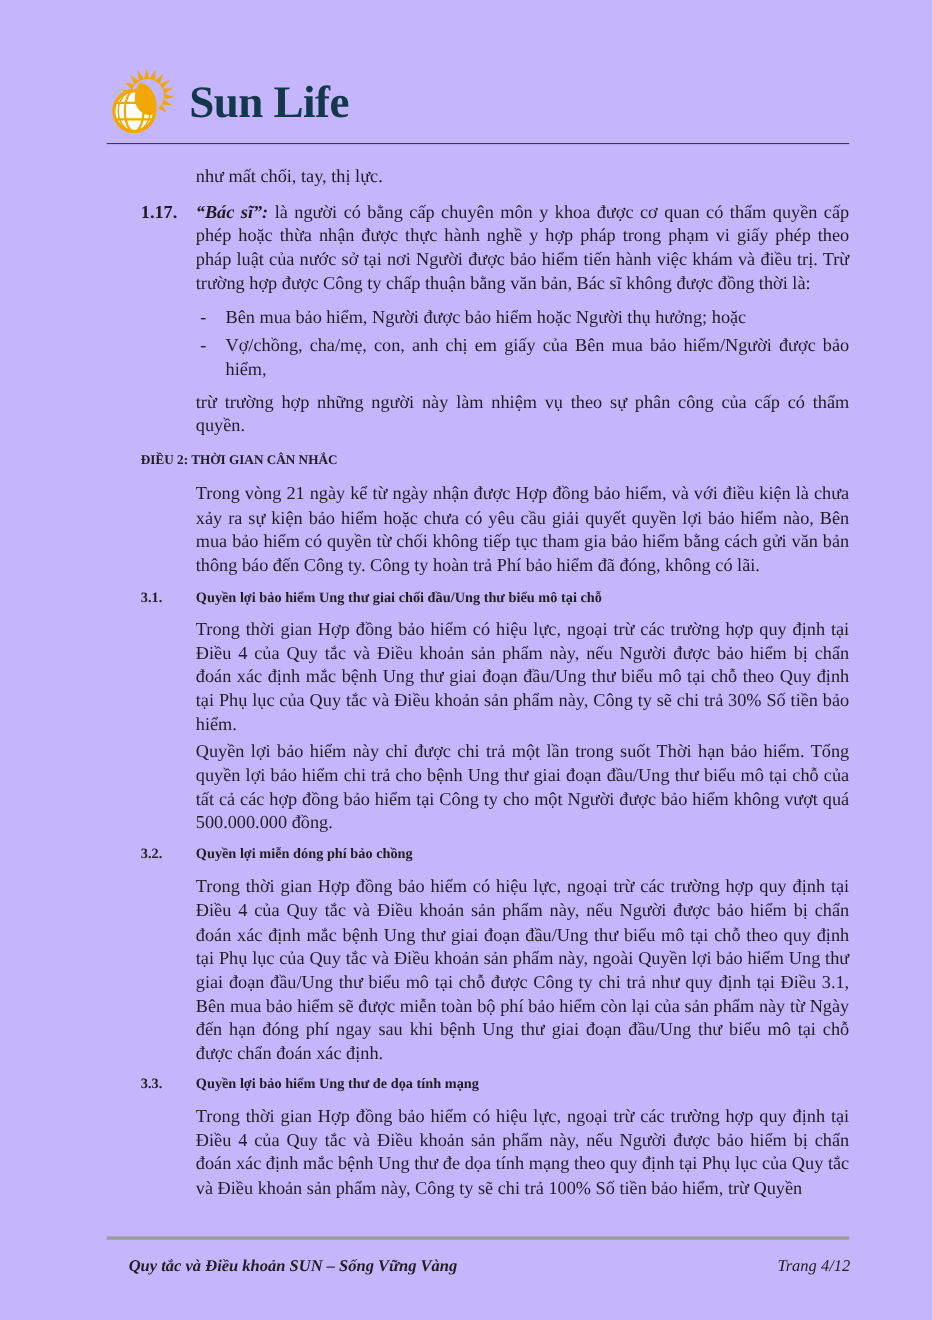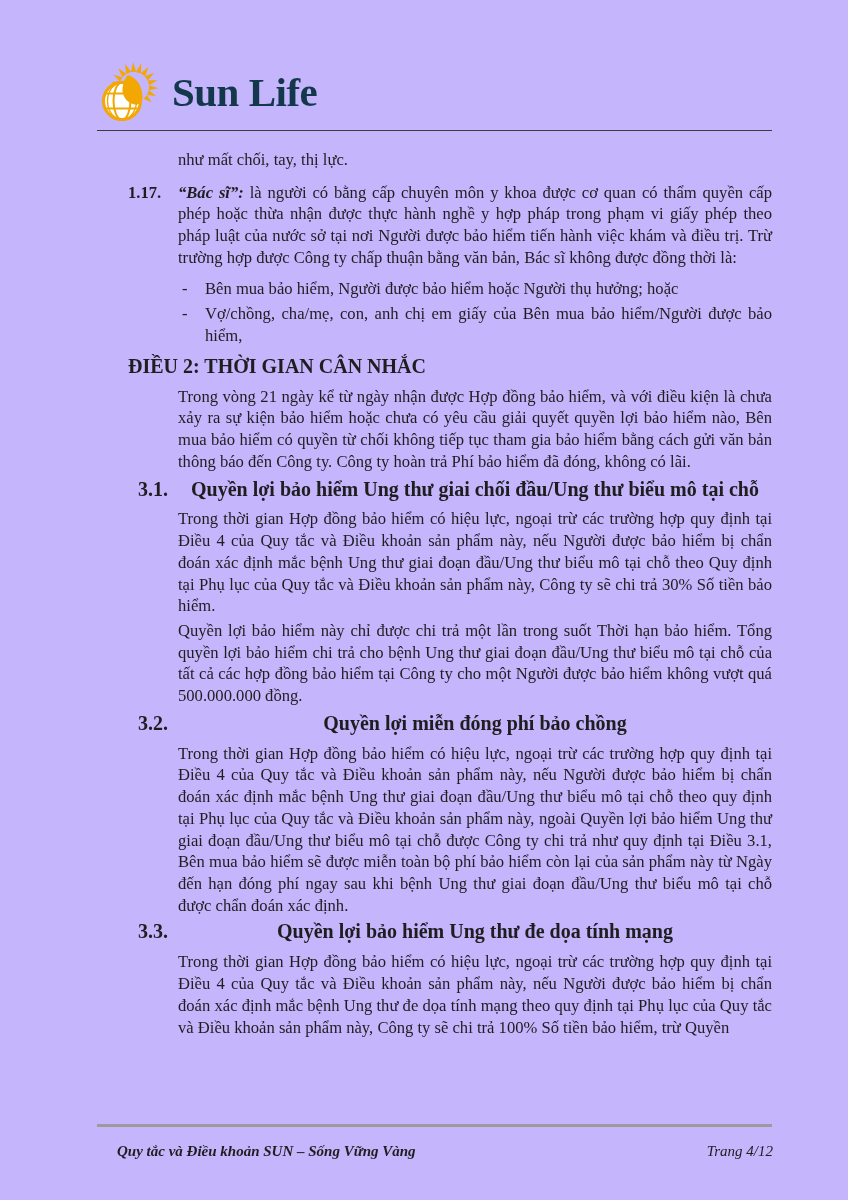--- a/index.html
+++ b/index.html
@@ -29,24 +29,24 @@
   }
   .para { margin:0 0 6px 50px; }
   .item { display:flex; margin-bottom:9px; }
   .item-num { width:50px; flex:none; font-weight:bold; }
   .item-body { flex:1; }
   .lead-bi { font-weight:bold; font-style:italic; }
   .dash-item { display:flex; margin-left:54px; margin-bottom:8px; }
   .dash-marker { width:23px; flex:none; }
   .dash-body { flex:1; }
   .heading {
-    font-weight:bold; font-size:20px; line-height:23px;
+    font-weight:bold; font-size:12px; line-height:23px;
     text-align:left; margin-bottom:8px;
   }
-  .subheading { display:flex; font-weight:bold; font-size:20px; line-height:23px; text-align:center; }
+  .subheading { display:flex; font-weight:bold; font-size:13px; line-height:23px; text-align:left; }
   .sub-num { width:50px; flex:none; }
   .sub-title { flex:1; }
 
   
   .footer-rule {
     position:absolute; left:97px; top:1124px; width:675px; height:0;
     border-top:3px solid #9b9b9b;
   }
   .footer {
     position:absolute; left:117px; top:1143px; width:656px;
@@ -133,20 +133,21 @@
     <div class="dash-item" style="margin-bottom:4px">
       <span class="dash-marker">-</span>
       <div class="dash-body">Bên mua bảo hiểm, Người được bảo hiểm hoặc Người thụ hưởng; hoặc</div>
     </div>
 
     <div class="dash-item">
       <span class="dash-marker">-</span>
       <div class="dash-body">Vợ/chồng, cha/mẹ, con, anh chị em giấy của Bên mua bảo hiểm/Người được bảo hiểm,</div>
     </div>
 
+    <div class="para" style="margin-bottom:9px">trừ trường hợp những người này làm nhiệm vụ theo sự phân công của cấp có thẩm quyền.</div>
 
     <div class="heading">ĐIỀU 2: THỜI GIAN CÂN NHẮC</div>
 
     <div class="para">Trong vòng 21 ngày kể từ ngày nhận được Hợp đồng bảo hiểm, và với điều kiện là chưa xảy ra sự kiện bảo hiểm hoặc chưa có yêu cầu giải quyết quyền lợi bảo hiểm nào, Bên mua bảo hiểm có quyền từ chối không tiếp tục tham gia bảo hiểm bằng cách gửi văn bản thông báo đến Công ty. Công ty hoàn trả Phí bảo hiểm đã đóng, không có lãi.</div>
 
 
     <div class="subheading" style="margin-bottom:7px">
       <span class="sub-num">3.1.</span>
       <div class="sub-title">Quyền lợi bảo hiểm Ung thư giai chối đầu/Ung thư biểu mô tại chỗ</div>
     </div>

